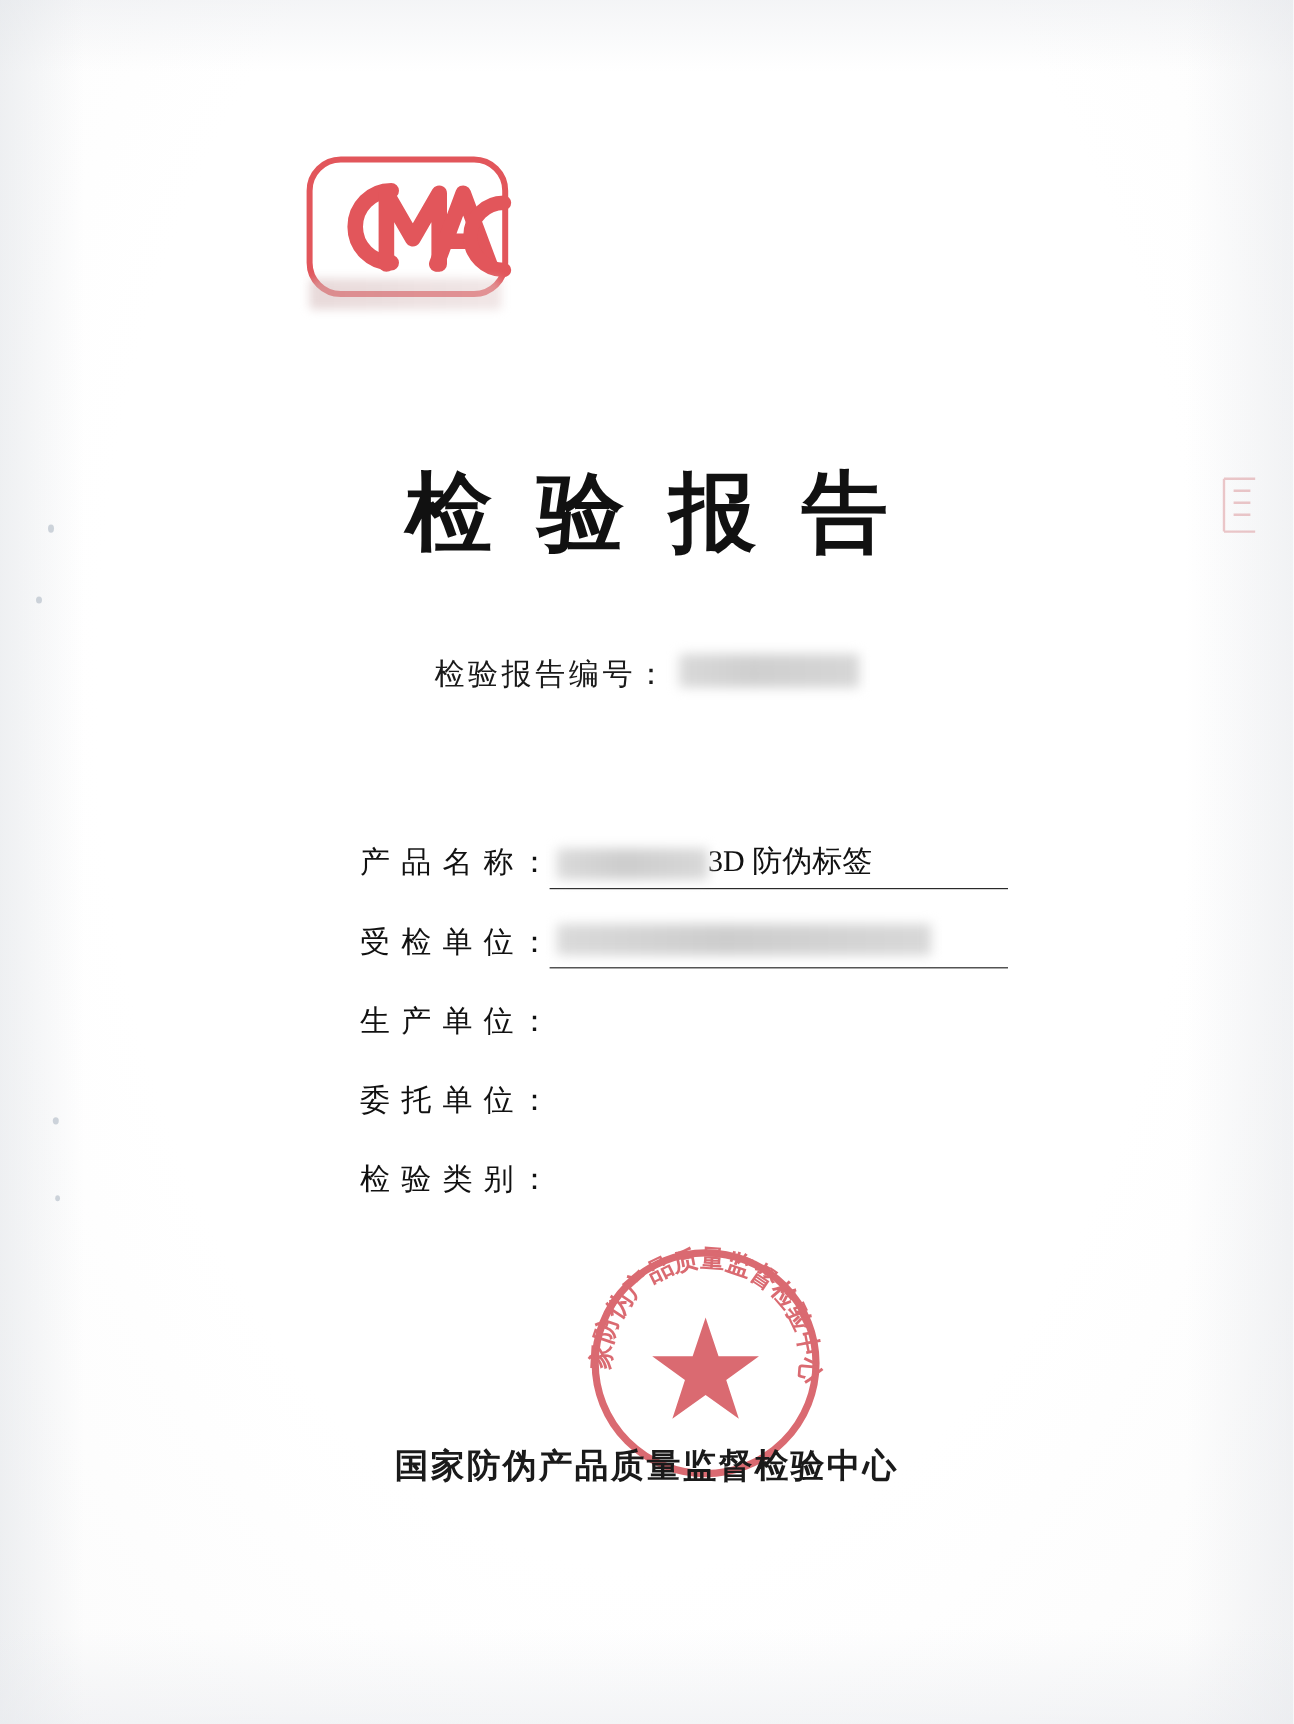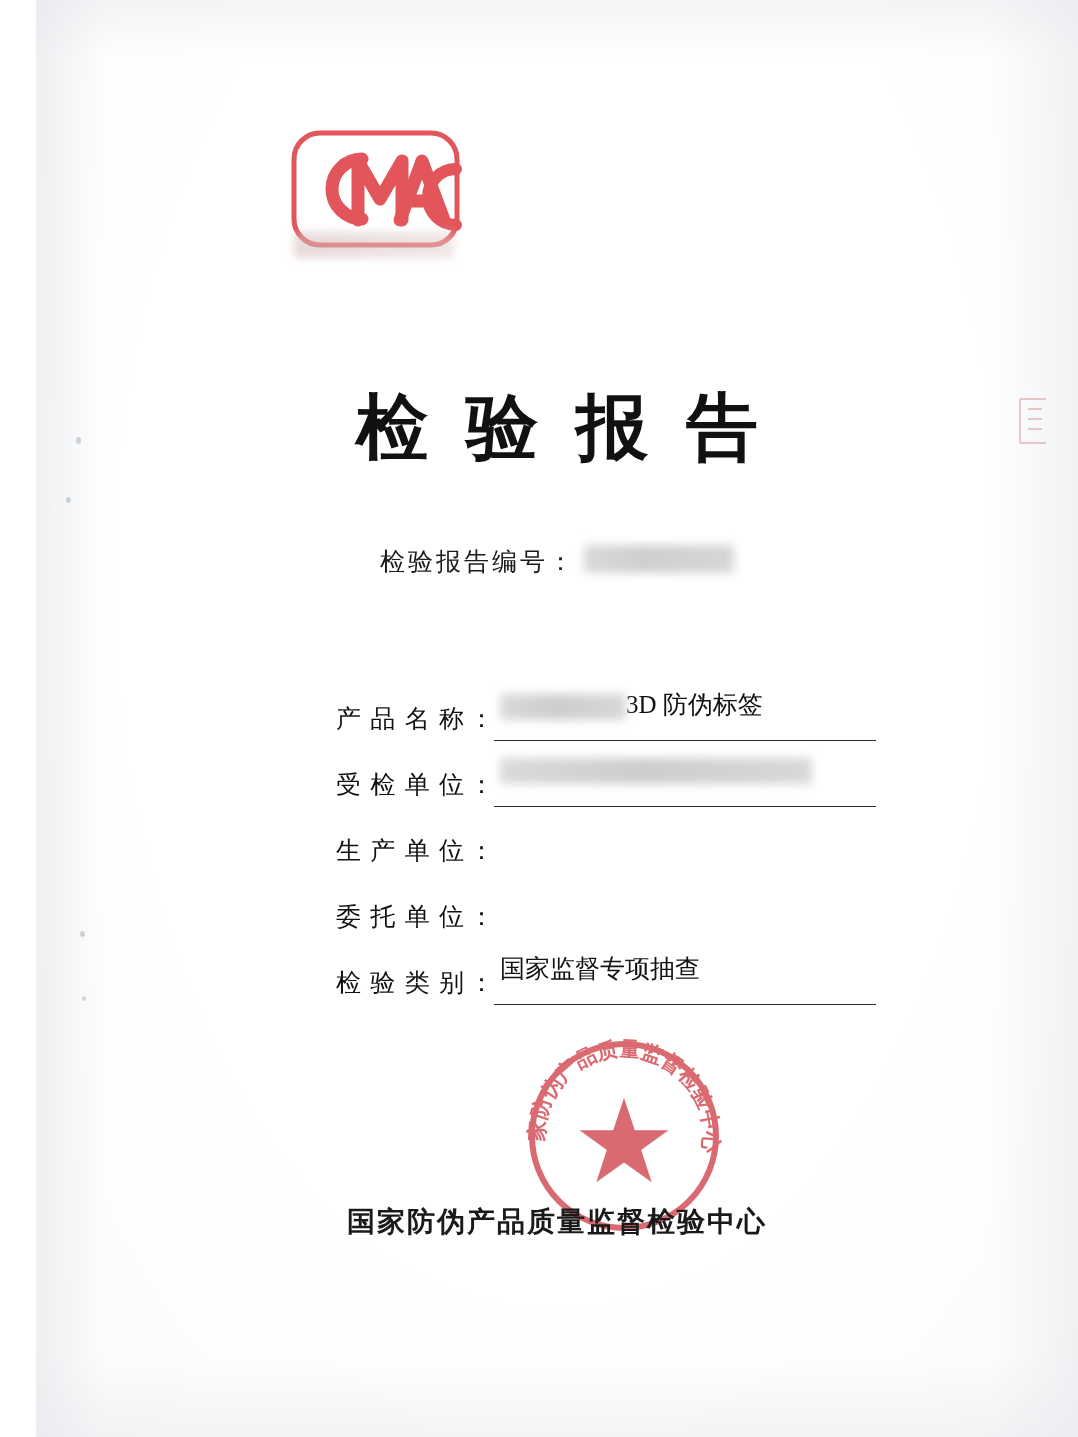--- a/index.html
+++ b/index.html
@@ -15,21 +15,20 @@
     font-family: "Liberation Serif", "DejaVu Serif", serif;
     color: #1a1a1a;
   }
 
   
   .page {
     position: absolute;
     inset: 0;
     background:
       radial-gradient(ellipse at 50% 40%, #ffffff 60%, #fbfbfb 100%);
-    margin-left: 36px;
   }
 
   
   .edge-left {
     position: absolute;
     left: 0; top: 0; bottom: 0; width: 70px;
     background: linear-gradient(to right, rgba(225,228,232,0.55), rgba(255,255,255,0));
     pointer-events: none;
   }
   .edge-right {
@@ -134,21 +133,21 @@
     white-space: nowrap;
   }
   .field-label .chars {
     display: flex;
     justify-content: space-between;
     width: 128px;
   }
   .field-value {
     flex: 1;
     border-bottom: 1.6px solid #2a2a2a;
-    padding: 0 4px 19px 6px;
+    padding: 0 4px 6px 6px;
     font-size: 25px;
     min-height: 32px;
     position: relative;
     color: #111;
     white-space: nowrap;
   }
   .redact {
     display: inline-block;
     vertical-align: middle;
     height: 26px;
@@ -302,21 +301,20 @@
     <div class="field-row">
       <span class="field-label">
         <span class="chars">
           <span>检</span>
           <span>验</span>
           <span>类</span>
           <span>别</span>
         </span>
         <span>：</span>
       </span>
-      <span class="field-value">国家监督专项抽查</span>
     </div>
 
   </div>
 
   <div class="seal">
     <svg width="212" height="212" viewBox="0 0 212 212" xmlns="http://www.w3.org/2000/svg">
       <defs>
         <path id="sealArc" d="M 106,106 m -80,0 a 80,80 0 1,1 160,0 a 80,80 0 1,1 -160,0"></path>
       </defs>
       <circle cx="106" cy="106" r="92" fill="none" stroke="#d24a52" stroke-width="6"></circle>

